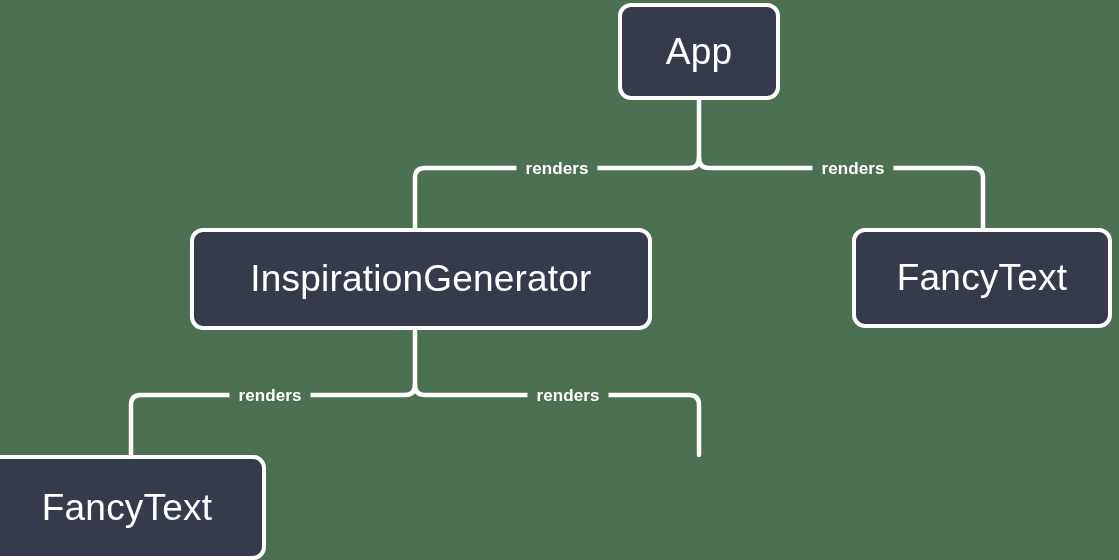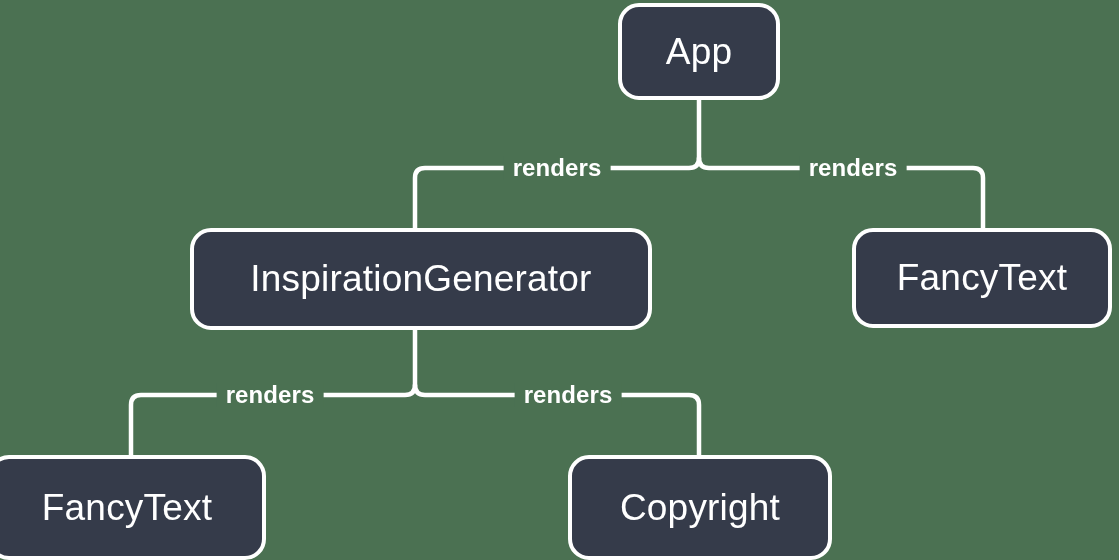--- a/index.html
+++ b/index.html
@@ -20,35 +20,35 @@
     left: 0;
     top: 0;
     width: 1119px;
     height: 560px;
   }
   .node {
     position: absolute;
     box-sizing: border-box;
     background: #353b4a;
     border: 4px solid #ffffff;
-    border-radius: 21px;
+    border-radius: 13px;
     display: flex;
     align-items: center;
     justify-content: center;
     color: #ffffff;
     font-size: 37px;
     font-weight: 400;
     letter-spacing: 0.2px;
     white-space: nowrap;
     z-index: 2;
   }
   .edge-label {
     position: absolute;
     color: #ffffff;
-    font-size: 24px;
+    font-size: 17px;
     font-weight: 600;
     letter-spacing: 0.1px;
     white-space: nowrap;
     transform: translate(-50%, -50%);
     z-index: 3;
     background: #4b7152;
     padding: 0 9px;
     line-height: 1;
   }
 </style>
@@ -77,23 +77,20 @@
   </div>
 
   <div class="node" style="left:852px; top:228px; width:260px; height:100px;">
     <span>FancyText</span>
   </div>
 
   <div class="node" style="left:-12px; top:455px; width:278px; height:105px;">
     <span>FancyText</span>
   </div>
 
-  <div class="node" style="left:568px; top:455px; width:264px; height:105px;">
-    <span>Copyright</span>
-  </div>
 
   <div class="edge-label" style="left:557px; top:168px;">renders</div>
 
   <div class="edge-label" style="left:853px; top:168px;">renders</div>
 
   <div class="edge-label" style="left:270px; top:395px;">renders</div>
 
   <div class="edge-label" style="left:568px; top:395px;">renders</div>
 
 </div>

